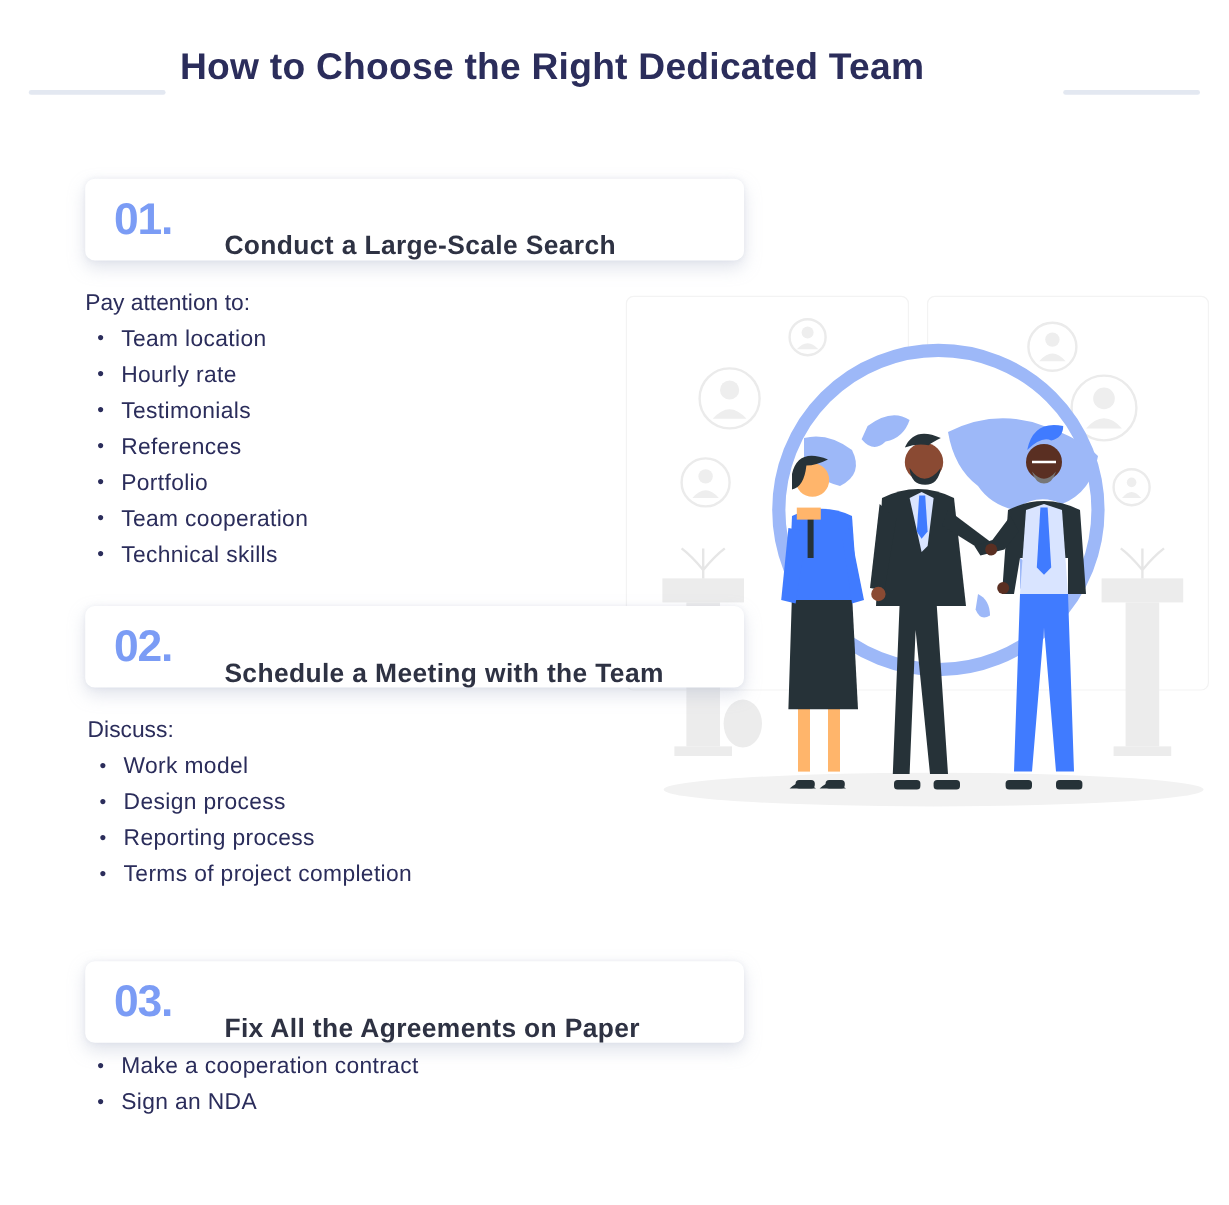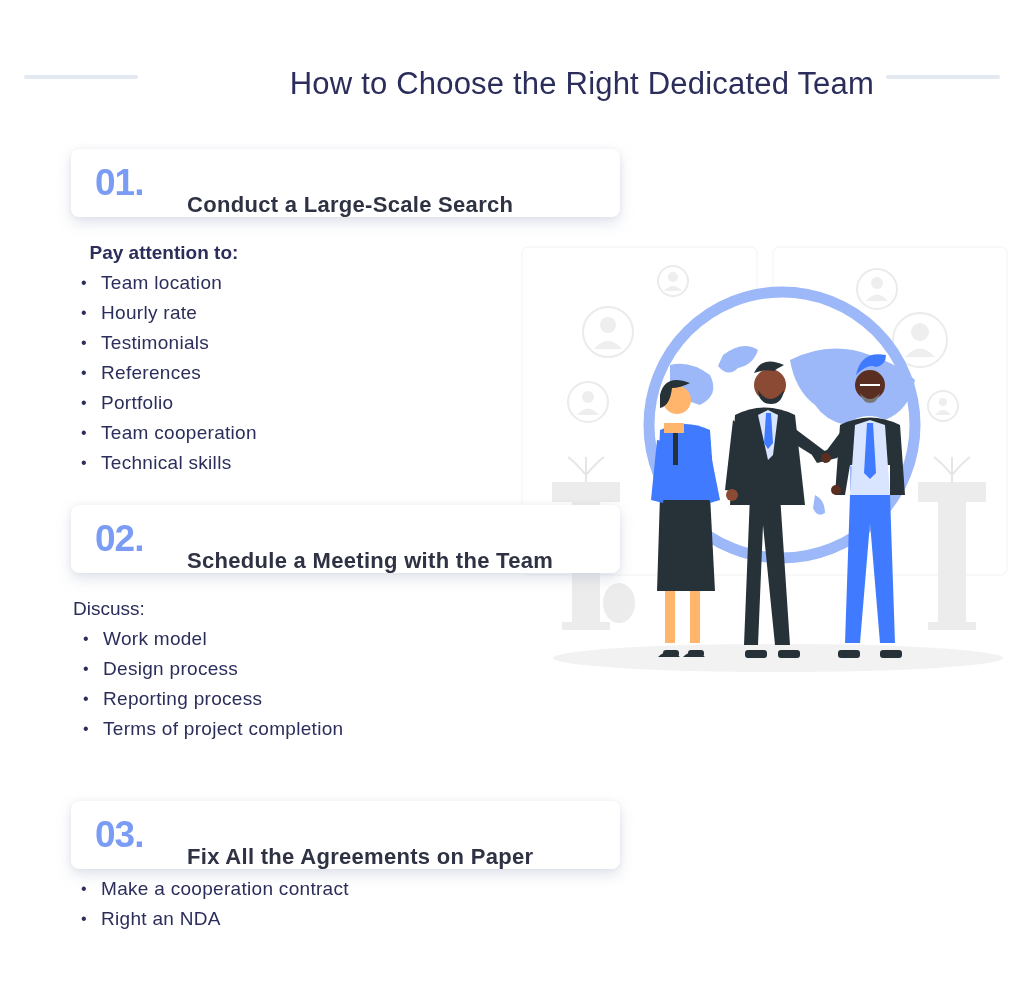--- a/index.html
+++ b/index.html
@@ -2,36 +2,36 @@
 <html><head>
 <meta charset="utf-8">
 <style>
   html, body { margin: 0; padding: 0; }
   body {
     width: 1024px; height: 1004px; background: #ffffff; position: relative; overflow: hidden;
     font-family: "Liberation Sans", "DejaVu Sans", sans-serif; color: #2b2d5b;
   }
   .divider { position: absolute; top: 75px; height: 4px; background: #e3e8f1; border-radius: 2px; }
   .title {
-    position: absolute; left: 150px; width: 724px; top: 36px; text-align: right;
-    font-size: 31px; line-height: 40px; font-weight: 400; color: #2b2d5b; letter-spacing: 0.2px; margin-top: 28px;
+    position: absolute; left: 150px; width: 724px; top: 36px; text-align: left;
+    font-size: 31px; line-height: 40px; font-weight: 700; color: #2b2d5b; letter-spacing: 0.2px;
   }
   .card {
     position: absolute; left: 71px; width: 549px; height: 68px; background: #fff; border-radius: 8px;
     box-shadow: 0 6px 14px rgba(170,178,200,0.35), 0 0 4px rgba(200,205,220,0.25);
     display: flex; align-items: center; z-index: 3;
   }
   .card .num {
     font-size: 37px; font-weight: 700; color: #7b9cf5; width: 116px; padding-left: 24px;
     box-sizing: border-box; letter-spacing: -1px;
   }
   .card .heading { font-size: 22px; font-weight: 700; color: #2e3243; letter-spacing: 0.3px; margin-top: 44px; }
   .block { position: absolute; z-index: 3; }
   .block .label { font-size: 19px; line-height: 30px; }
-  .block .label.bold { font-weight: 700; text-align: center; }
+  .block .label.bold { font-weight: 400; }
   .block ul { list-style: none; margin: 0; padding: 0 0 0 10px; }
   .block li { font-size: 19px; line-height: 30px; position: relative; padding-left: 20px; letter-spacing: 0.3px; }
   .block li .bullet { position: absolute; left: 0; top: 0; font-size: 16px; }
   .illustration { position: absolute; left: 520px; top: 245px; width: 500px; height: 440px; z-index: 1; }
 </style>
 </head>
 <body>
 
 <div class="divider" style="left:24px;width:114px;"></div>
 <div class="divider" style="left:886px;width:114px;"></div>
@@ -71,21 +71,21 @@
   </ul>
 </div>
 
 <div class="card" style="top:801px;">
   <span class="num">03.</span>
   <span class="heading">Fix All the Agreements on Paper</span>
 </div>
 <div class="block" style="left:71px;top:874px;">
   <ul>
     <li><span class="bullet">•</span><span>Make a cooperation contract</span></li>
-    <li><span class="bullet">•</span><span>Right an NDA</span></li>
+    <li><span class="bullet">•</span><span>Sign an NDA</span></li>
   </ul>
 </div>
 
 <div class="illustration">
   <svg width="500" height="440" viewBox="0 0 500 440">
 
     <rect x="2" y="2" width="235" height="328" rx="6" fill="#ffffff" stroke="#f3f3f3"></rect>
     <rect x="253" y="2" width="234" height="328" rx="6" fill="#ffffff" stroke="#f3f3f3"></rect>
 
     <g fill="none" stroke="#ebebeb" stroke-width="2">

